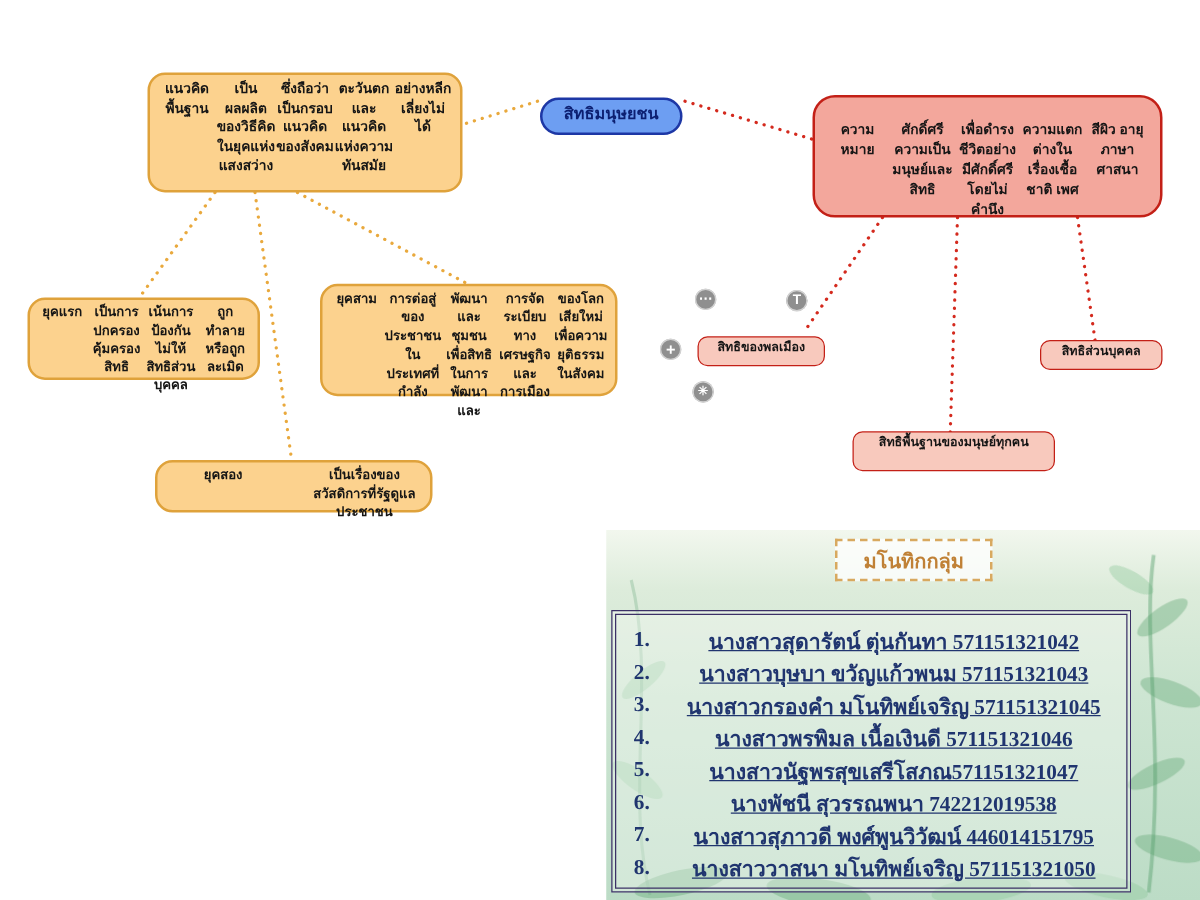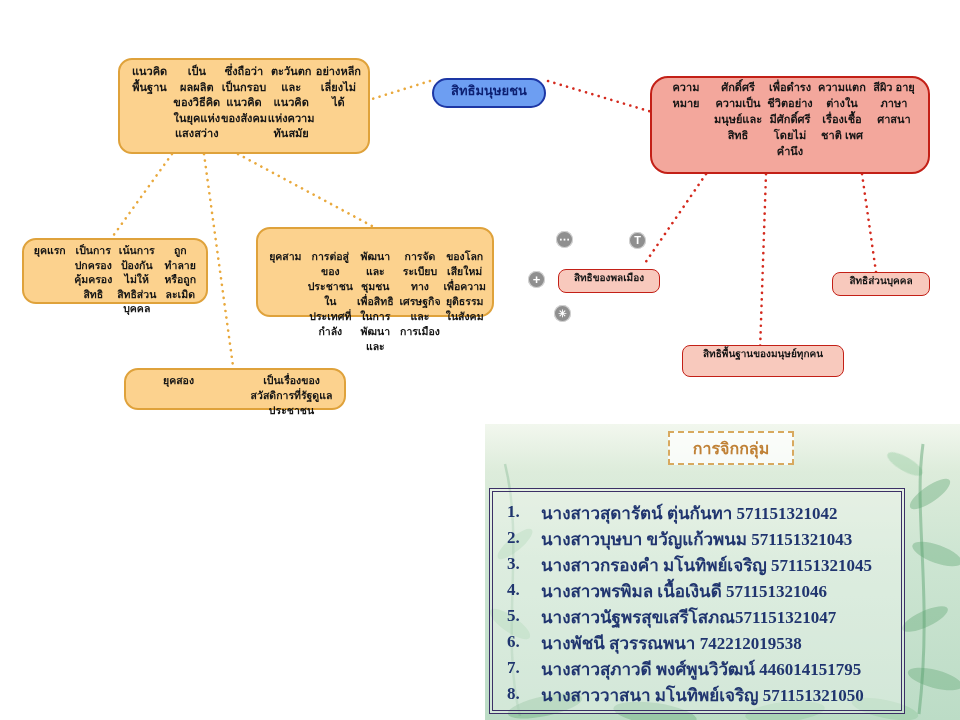--- a/index.html
+++ b/index.html
@@ -21,27 +21,27 @@
   .central{
     left:432px;top:78px;width:114px;height:30px;
     background:var(--blue-fill);border:2px solid var(--blue-border);
     border-radius:15px;color:var(--blue-text);font-size:13px;
   }
   .orange{
     background:var(--orange-fill);border:2px solid var(--orange-border);border-radius:14px;
   }
   .main-orange{left:118px;top:58px;width:252px;height:96px;font-size:11px;line-height:15.5px;padding:4px 6px;}
   .era1{left:22px;top:238px;width:186px;height:66px;font-size:10.5px;line-height:14.5px;padding:3px 4px;}
-  .era3{left:256px;top:227px;width:238px;height:90px;font-size:10.5px;line-height:15px;padding:20px 5px;}
+  .era3{left:256px;top:227px;width:238px;height:90px;font-size:10.5px;line-height:15px;padding:3px 5px;}
   .era2{left:124px;top:368px;width:222px;height:42px;font-size:10.5px;line-height:15px;padding:3px 5px;gap:18px;}
 
   .redbox{
     background:var(--red-fill);border:2.5px solid var(--red-border);border-radius:18px;
   }
-  .main-red{left:650px;top:76px;width:280px;height:98px;font-size:11px;line-height:16px;padding:1px 8px;}
+  .main-red{left:650px;top:76px;width:280px;height:98px;font-size:11px;line-height:16px;padding:18px 8px;}
   .pill{
     background:var(--red-fill-light);border:1.5px solid var(--red-border);border-radius:8px;
     font-size:10px;justify-content:center;
   }
   .pill-civil{left:558px;top:269px;width:102px;height:24px;}
   .pill-personal{left:832px;top:272px;width:98px;height:24px;}
   .pill-basic{left:682px;top:345px;width:162px;height:32px;text-align:center;}
 
   .ctrl{
     position:absolute;z-index:3;width:17px;height:17px;border-radius:50%;
@@ -73,21 +73,21 @@
     background:rgba(252,253,250,.35);
     padding:7px 12px 5px 14px;
     display:flex;flex-direction:column;justify-content:space-between;
   }
   .member-row{
     display:flex;align-items:center;height:26px;
     font-family:"Liberation Serif",serif;font-weight:bold;
     color:var(--list-text);font-size:17px;white-space:nowrap;
   }
   .member-row .num{width:34px;text-align:left;}
-  .member-row .txt{flex:1;text-align:left;}
+  .member-row .txt{flex:1;text-align:center;text-decoration:underline;}
 </style>
 </head>
 <body>
 
 <div class="canvas">
 
   <svg class="edges" viewBox="0 0 960 720" aria-hidden="true">
     <path class="edge o" d="M430,81 L372,99"></path>
     <path class="edge r" d="M548,81 L652,112"></path>
     <path class="edge o" d="M172,154 L113,236"></path>
@@ -159,21 +159,21 @@
         <ellipse cx="420" cy="40" rx="20" ry="7" transform="rotate(30 420 40)"></ellipse>
         <ellipse cx="30" cy="120" rx="22" ry="7" transform="rotate(-40 30 120)"></ellipse>
         <ellipse cx="25" cy="200" rx="24" ry="8" transform="rotate(35 25 200)"></ellipse>
         <ellipse cx="300" cy="288" rx="40" ry="10" transform="rotate(-6 300 288)"></ellipse>
         <ellipse cx="400" cy="285" rx="34" ry="9" transform="rotate(12 400 285)"></ellipse>
       </g>
       <path d="M438,20 C428,90 448,170 434,290" stroke="#57a06c" stroke-width="3" fill="none" opacity="0.45"></path>
       <path d="M20,40 C40,120 15,210 35,292" stroke="#79b389" stroke-width="2.5" fill="none" opacity="0.35"></path>
     </svg>
 
-    <div class="members-title">การจิกกลุ่ม</div>
+    <div class="members-title">มโนทิกกลุ่ม</div>
 
     <div class="members-list">
       <div class="member-row">
         <span class="num">1.</span>
         <span class="txt">นางสาวสุดารัตน์ ตุ่นกันทา 571151321042</span>
       </div>
       <div class="member-row">
         <span class="num">2.</span>
         <span class="txt">นางสาวบุษบา ขวัญแก้วพนม 571151321043</span>
       </div>

